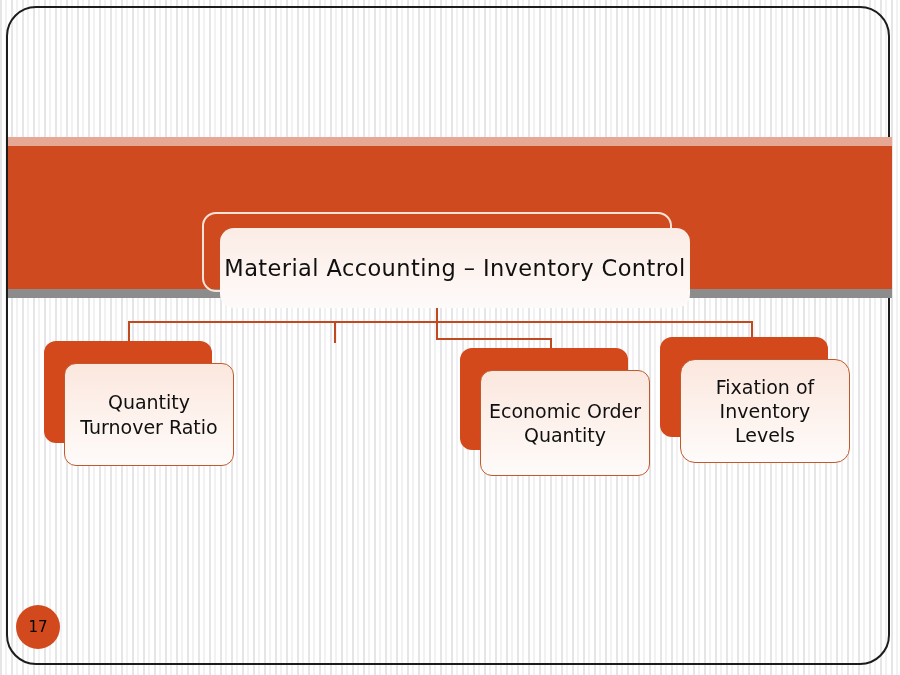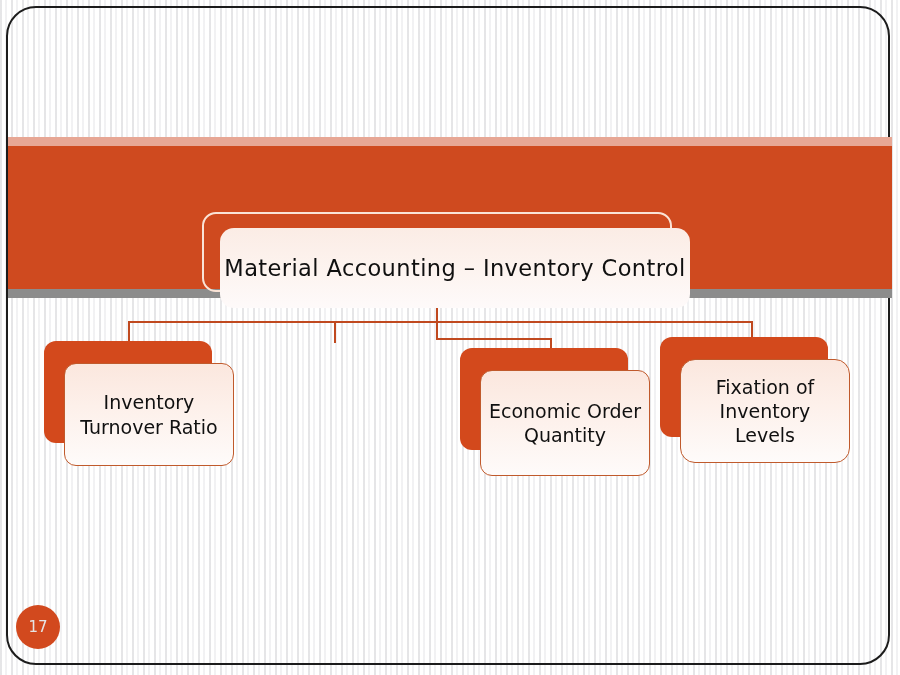--- a/index.html
+++ b/index.html
@@ -138,21 +138,21 @@
     width: 44px; height: 44px;
     border-radius: 50%;
     background: #d2491e;
     display: flex;
     align-items: center;
     justify-content: center;
   }
   .page-num {
     font-family: "DejaVu Sans", sans-serif;
     font-size: 15px;
-    color: #e5e5e5;
+    color: #000000;
   }
 </style>
 </head>
 <body>
 
 <div id="slide">
 
   <div class="stripes"></div>
 
   <div class="frame"></div>
@@ -176,21 +176,21 @@
 
   <div class="conn" style="left:436px; top:321px; width:2px; height:19px;"></div>
   <div class="conn" style="left:436px; top:338px; width:116px; height:2px;"></div>
   <div class="conn" style="left:550px; top:338px; width:2px; height:20px;"></div>
 
   <div class="conn" style="left:751px; top:321px; width:2px; height:22px;"></div>
 
   <div class="node" style="left:44px; top:341px; width:190px; height:125px;">
     <div class="node-back" style="width:168px; height:102px;"></div>
     <div class="node-front" style="left:20px; top:22px; width:170px; height:103px;">
-      <span class="node-text">Inventory Turnover Ratio</span>
+      <span class="node-text">Quantity Turnover Ratio</span>
     </div>
   </div>
 
 
   <div class="node" style="left:460px; top:348px; width:190px; height:128px;text-decoration:underline;">
     <div class="node-back" style="width:168px; height:102px;"></div>
     <div class="node-front" style="left:20px; top:22px; width:170px; height:106px;">
       <span class="node-text">Economic Order Quantity</span>
     </div>
   </div>

